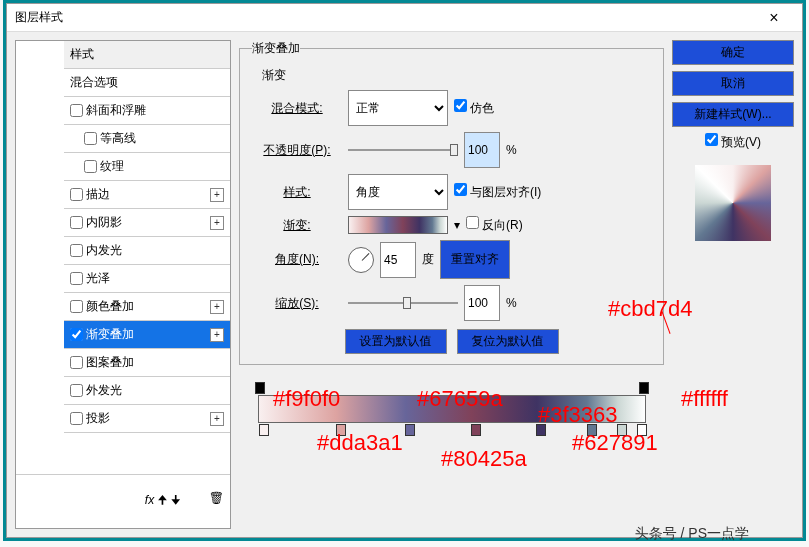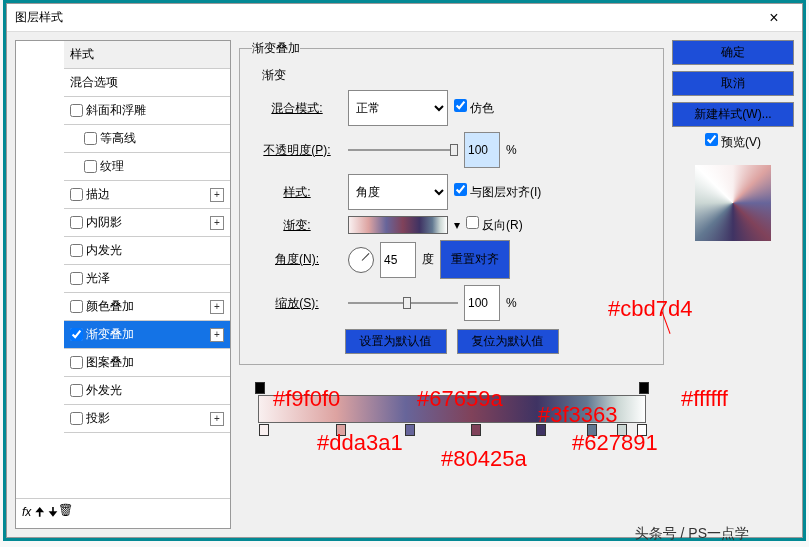--- a/index.html
+++ b/index.html
@@ -10,21 +10,21 @@
 .titlebar .close { width: 40px; text-align: center; font-size: 16px; }
 .content { display: flex; padding: 8px; gap: 8px; height: calc(100% - 28px); }
 .left-panel { width: 216px; border: 1px solid #999; background: #fff; display: flex; flex-direction: column; }
 .left-list { flex: 1; overflow: auto; padding-left: 48px; }
 .list-row { display: flex; align-items: center; padding: 5px 6px; border-bottom: 1px solid #ccc; justify-content: space-between; }
 .list-row.header { background: #f0f0f0; }
 .list-row.selected { background: #1473e6; color: #fff; }
 .list-row .lbl { display: flex; align-items: center; }
 .list-row .plus { border: 1px solid #888; width: 14px; height: 14px; display: flex; align-items: center; justify-content: center; font-size: 10px; background: #fff; color: #333; }
 .indent { padding-left: 20px; }
-.left-footer { border-top: 1px solid #ccc; padding: 4px 6px; display: flex; justify-content: flex-start; }
+.left-footer { border-top: 1px solid #ccc; padding: 16px 6px; display: flex; justify-content: flex-end; gap: 28px; }
 fieldset { border: 1px solid #aaa; padding: 10px 12px; }
 .center-panel { flex: 1; padding-top: 0; }
 .field-row { display: flex; align-items: center; margin: 6px 0; gap: 6px; justify-content: flex-start; }
 .field-label { width: 90px; text-align: center; text-decoration: underline; }
 select, input[type=text] { border: 1px solid #888; background: #fff; padding: 1px 3px; height: 36px; }
 .gradient-preview { width: 100px; height: 18px; border: 1px solid #666; background: linear-gradient(90deg,#f9f0f0,#dda3a1 20%,#67659a 38%,#80425a 55%,#3f3363 72%,#627891 85%,#cbd7d4 93%,#ffffff); }
 .angle-dial { width: 26px; height: 26px; border: 1px solid #666; border-radius: 50%; position: relative; background: #fff; }
 .angle-dial::after { content:""; position: absolute; width: 10px; height: 1px; background: #333; top: 12px; left: 13px; transform-origin: left; transform: rotate(-45deg); }
 .slider-track { width: 110px; height: 2px; background: #999; position: relative; }
 .slider-thumb { position: absolute; top: -5px; width: 8px; height: 12px; background: #eee; border: 1px solid #666; }

